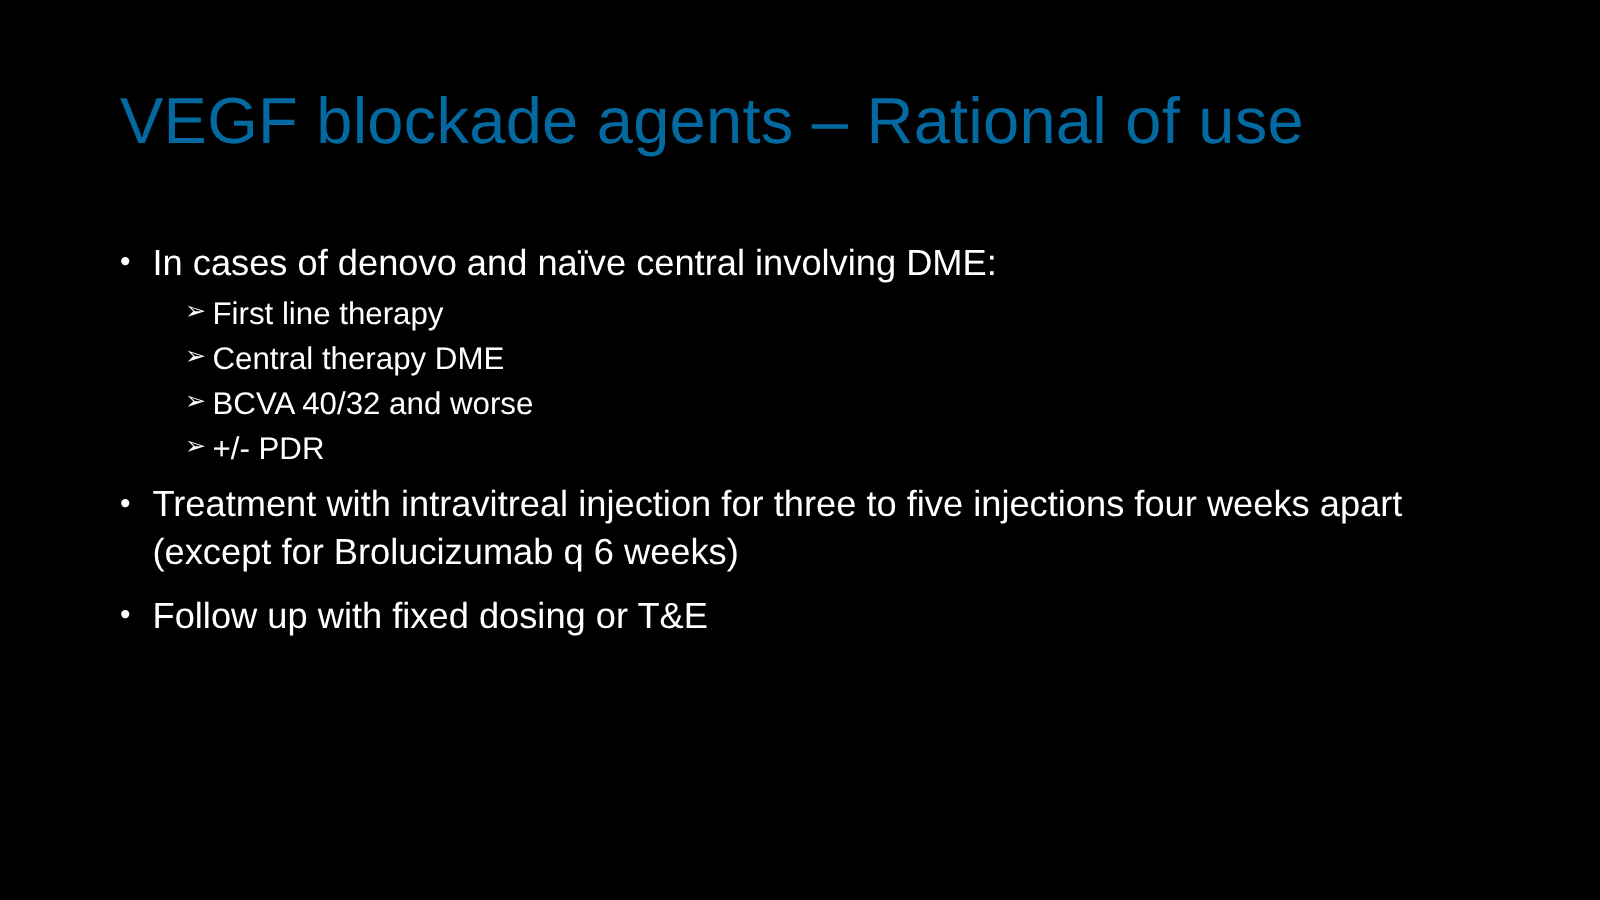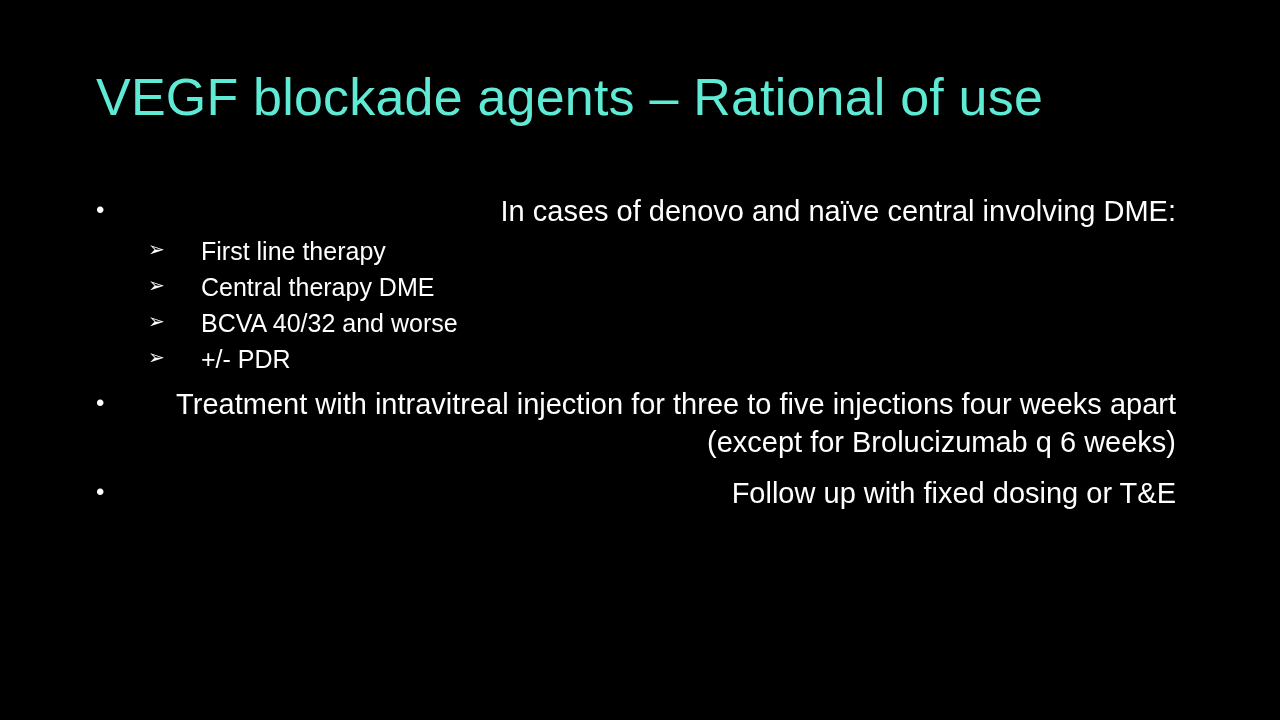--- a/index.html
+++ b/index.html
@@ -22,21 +22,21 @@
   }
   .slide-title {
     position: absolute;
     left: 96px;
     top: 68px;
     width: 1100px;
     font-size: 52px;
     font-weight: 400;
     line-height: 1.15;
     letter-spacing: 0.2px;
-    color: #5eead4;
+    color: #0369a1;
     white-space: nowrap;
   }
   .body-block {
     position: absolute;
     left: 96px;
     top: 192px;
     width: 1080px;
   }
   .lvl1 {
     display: flex;
@@ -47,21 +47,20 @@
   }
   .lvl1 .bullet {
     flex: 0 0 auto;
     width: 26px;
     font-size: 24px;
     line-height: 1.5;
     color: #ffffff;
   }
   .lvl1 .text {
     flex: 1 1 auto;
-    text-align: right;
   }
   .sub-list {
     margin: 4px 0 10px 0;
   }
   .lvl2 {
     display: flex;
     align-items: flex-start;
     font-size: 25px;
     line-height: 1.28;
     padding-left: 52px;
@@ -69,21 +68,20 @@
   }
   .lvl2 .arrow {
     flex: 0 0 auto;
     width: 22px;
     font-size: 20px;
     line-height: 1.45;
     color: #ffffff;
   }
   .lvl2 .text {
     flex: 1 1 auto;
-    margin-left: 31px;
   }
   .spacer-6 { height: 6px; }
   .para {
     margin-bottom: 6px;
   }
 </style>
 </head>
 <body>
 
 <div class="slide">

